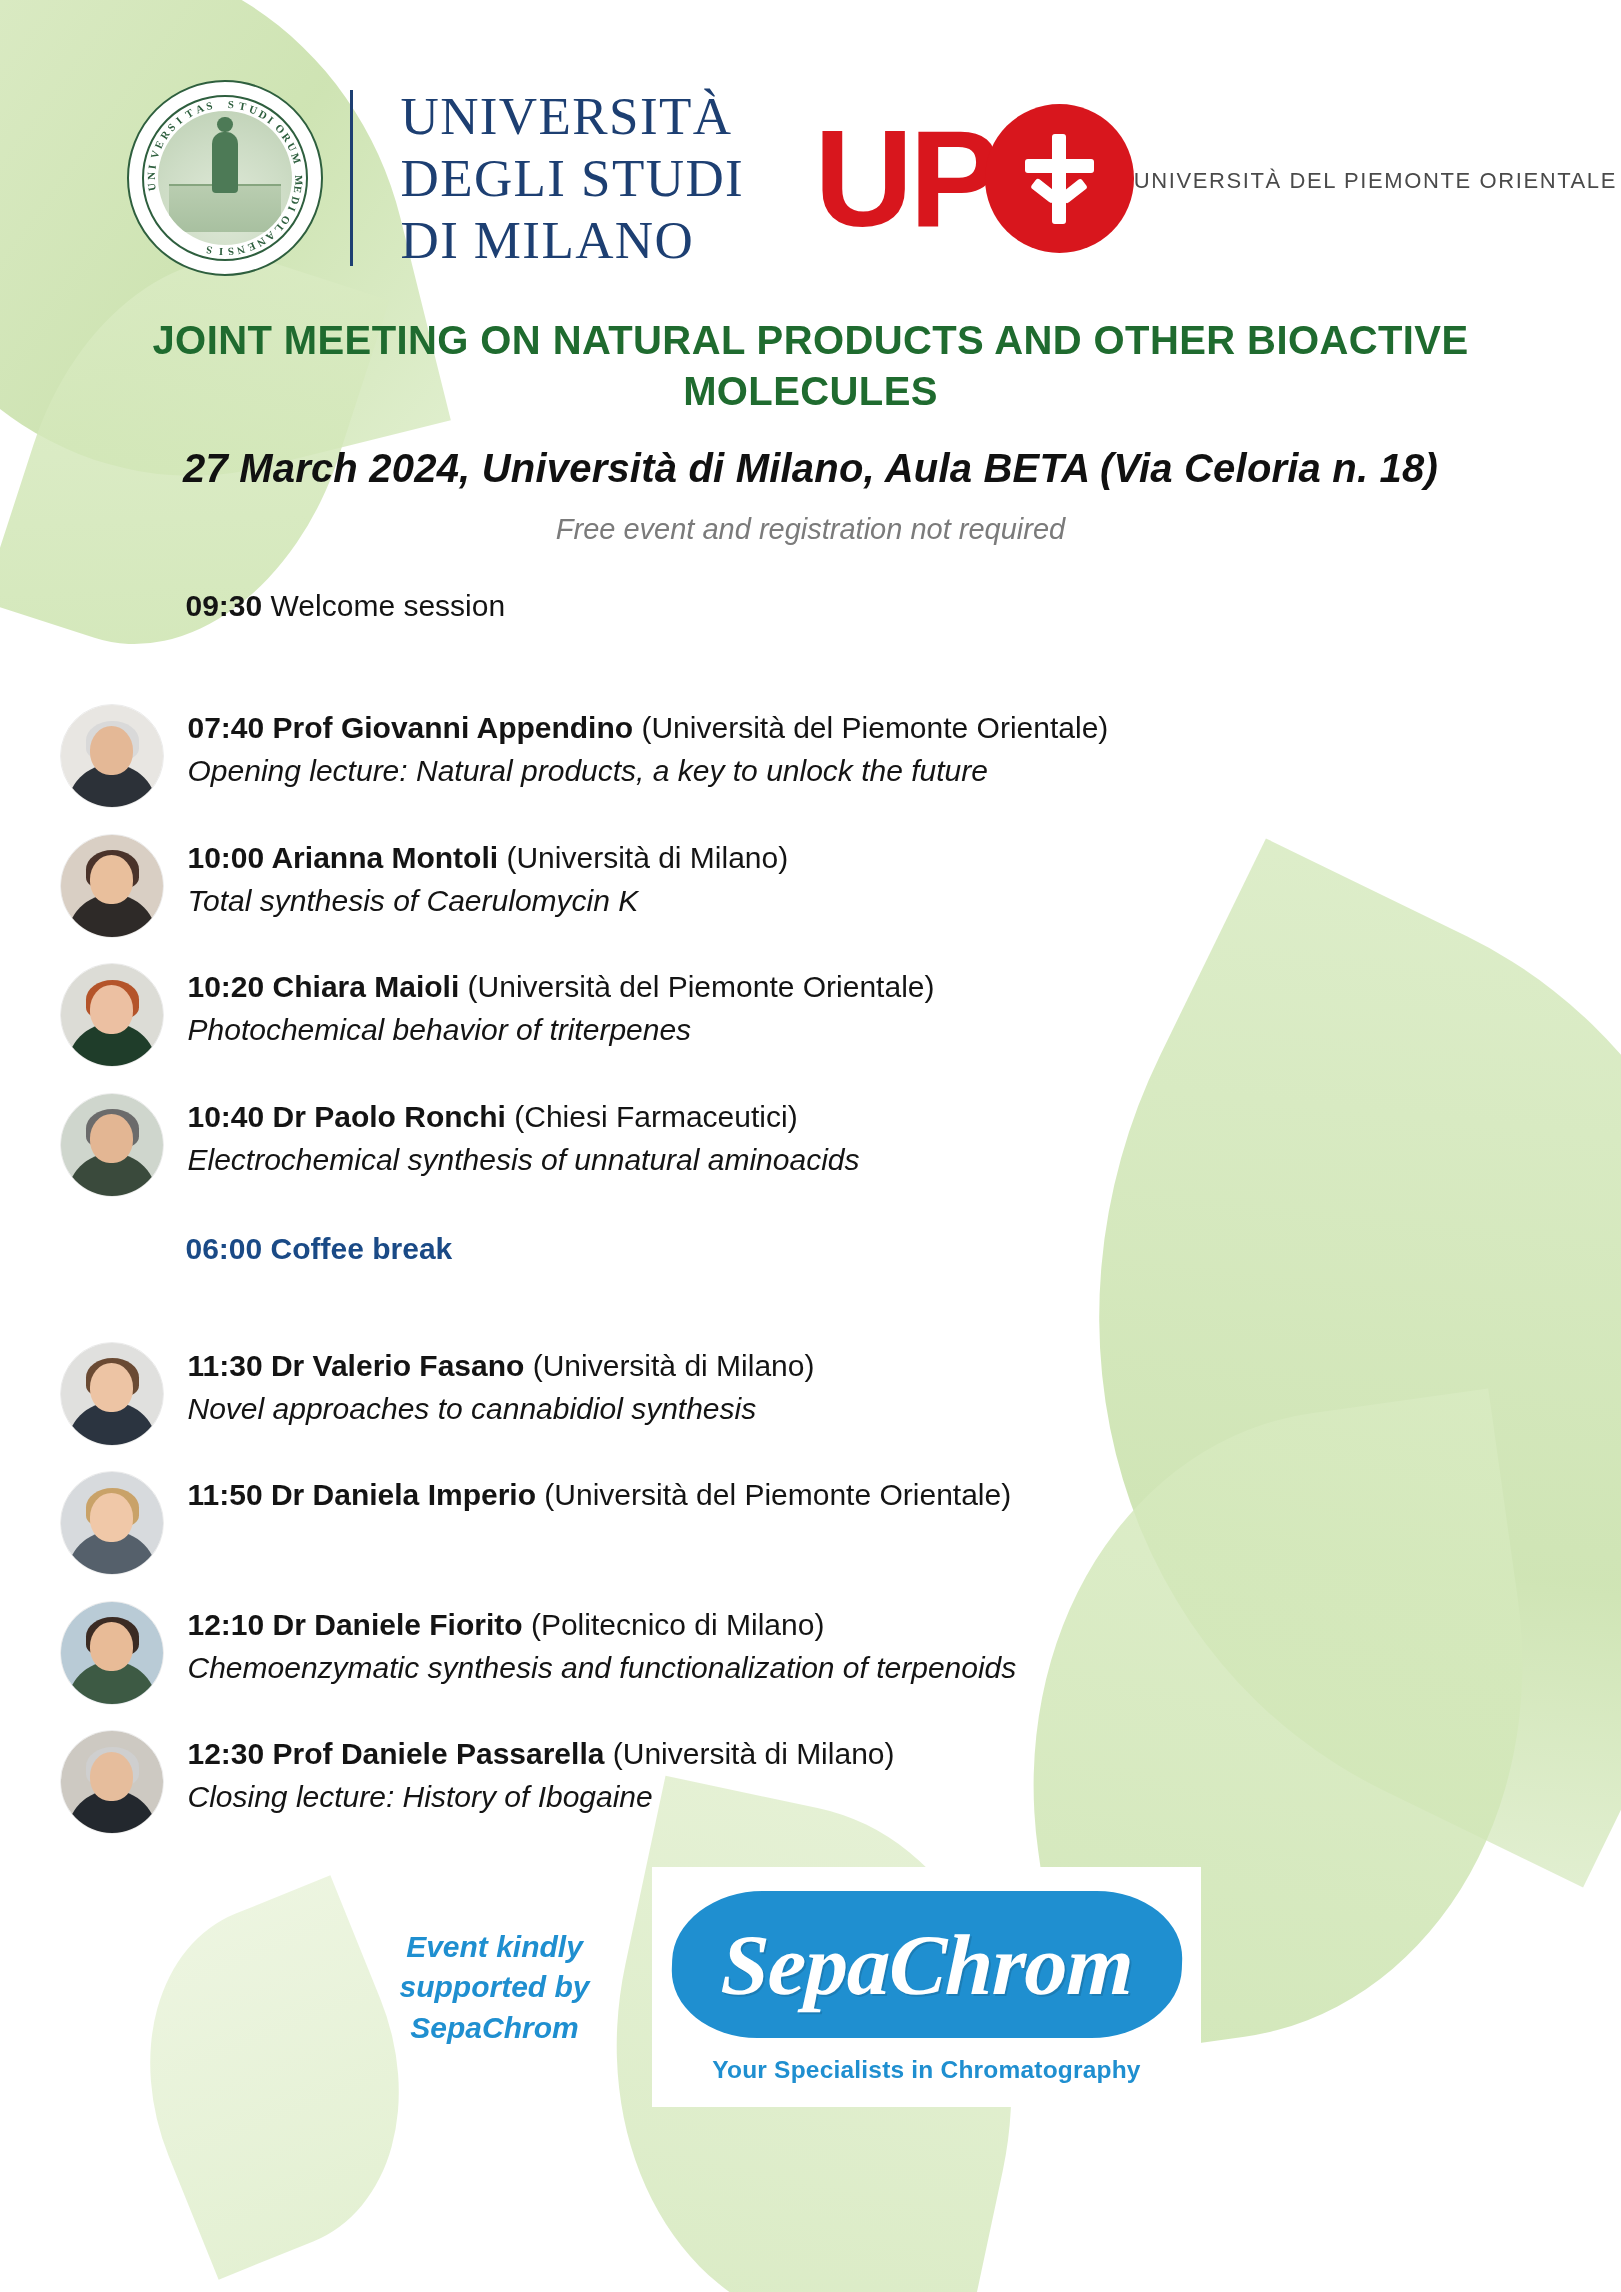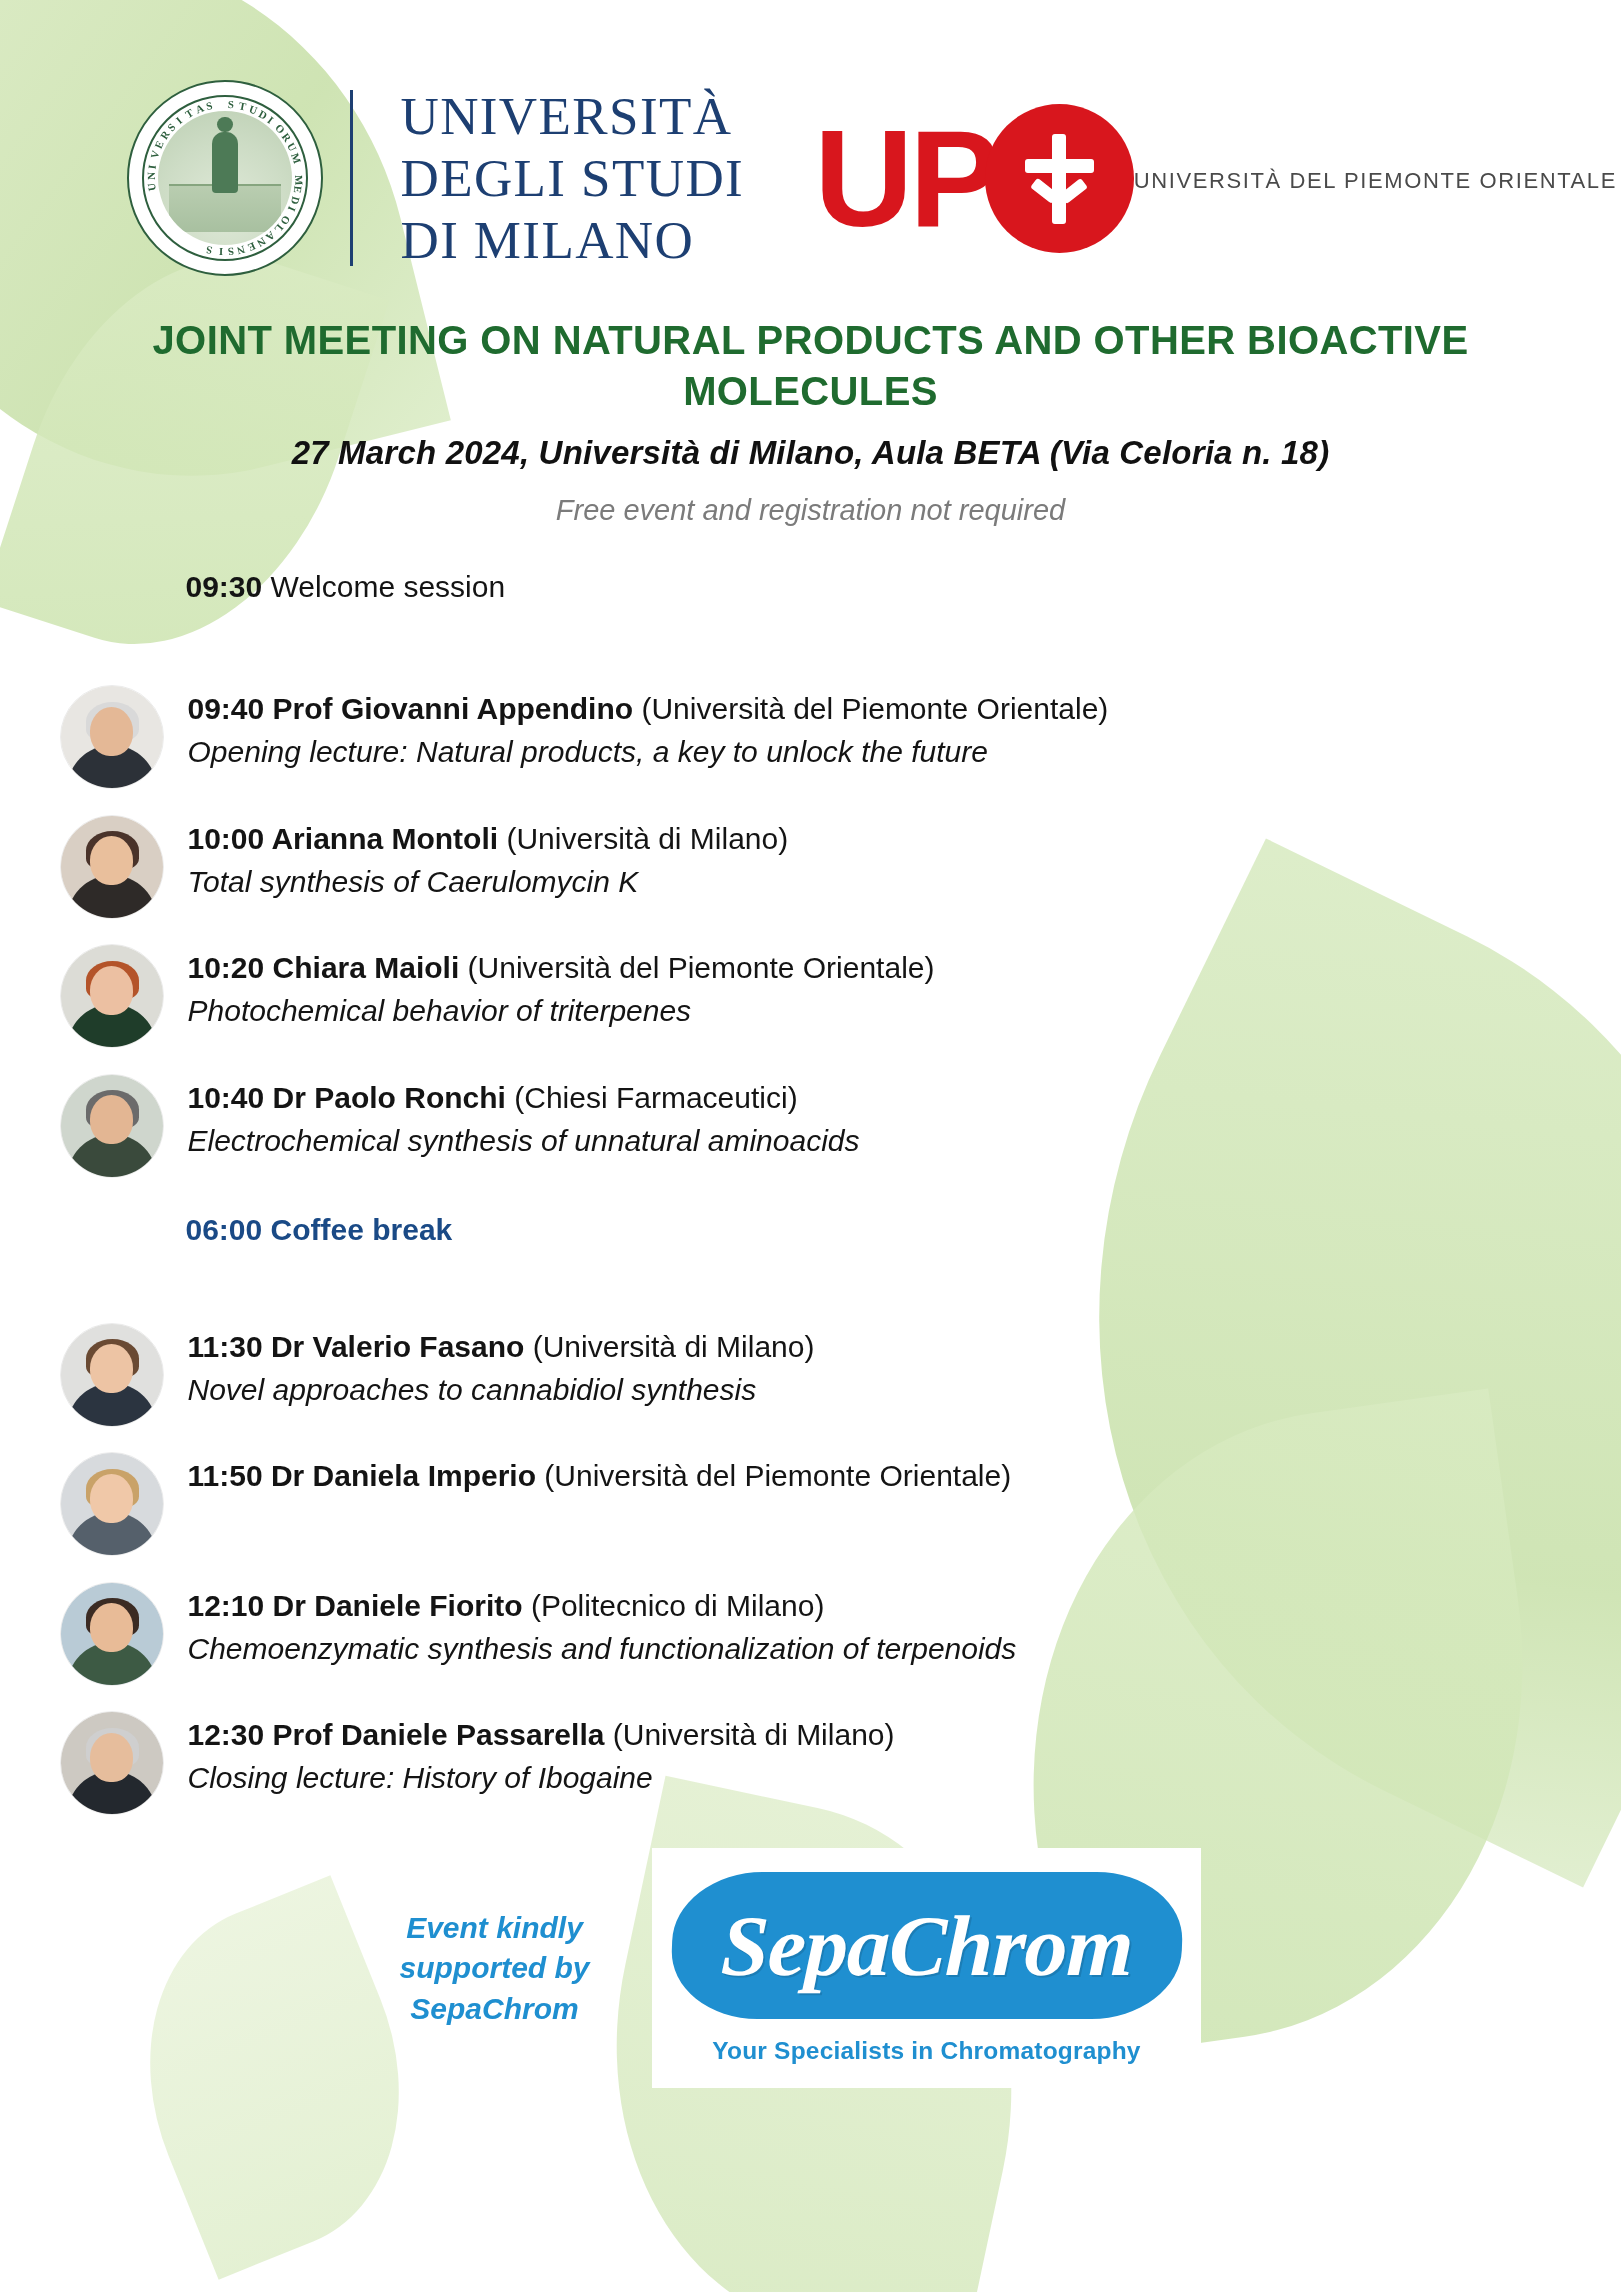--- a/index.html
+++ b/index.html
@@ -236,22 +236,22 @@
     font-size: 40px;
     line-height: 1.28;
     letter-spacing: 0.4px;
     margin: 39px 147px 0 147px;
   }
   .subtitle {
     text-align: center;
     color: #111111;
     font-weight: bold;
     font-style: italic;
-    font-size: 33px;
-    margin-top: 17px;
+    font-size: 40px;
+    margin-top: 29px;
     letter-spacing: 0.2px;
   }
   .note {
     text-align: center;
     color: #7b7b7b;
     font-style: italic;
     font-size: 29px;
     margin-top: 21.6px;
   }
 
@@ -492,21 +492,21 @@
         </div>
       </div>
       <div class="entry">
         <div class="avatar">
           <span class="bg" style="background:#e8e6e2"></span>
           <span class="body" style="background:#2c3138"></span>
           <span class="hair" style="background:#d9d9d9"></span>
           <span class="head" style="background:#e4b896"></span>
         </div>
         <div class="entry-text">
-          <div class="line1"><b>09:40 Prof Giovanni Appendino </b><span>(Università del Piemonte Orientale)</span></div>
+          <div class="line1"><b>07:40 Prof Giovanni Appendino </b><span>(Università del Piemonte Orientale)</span></div>
           <div class="line2">Opening lecture: Natural products, a key to unlock the future</div>
         </div>
       </div>
       <div class="entry">
         <div class="avatar">
           <span class="bg" style="background:#d9cfc4"></span>
           <span class="body" style="background:#2e2a28"></span>
           <span class="hair" style="background:#4a332a"></span>
           <span class="head" style="background:#e9bf9c"></span>
         </div>

